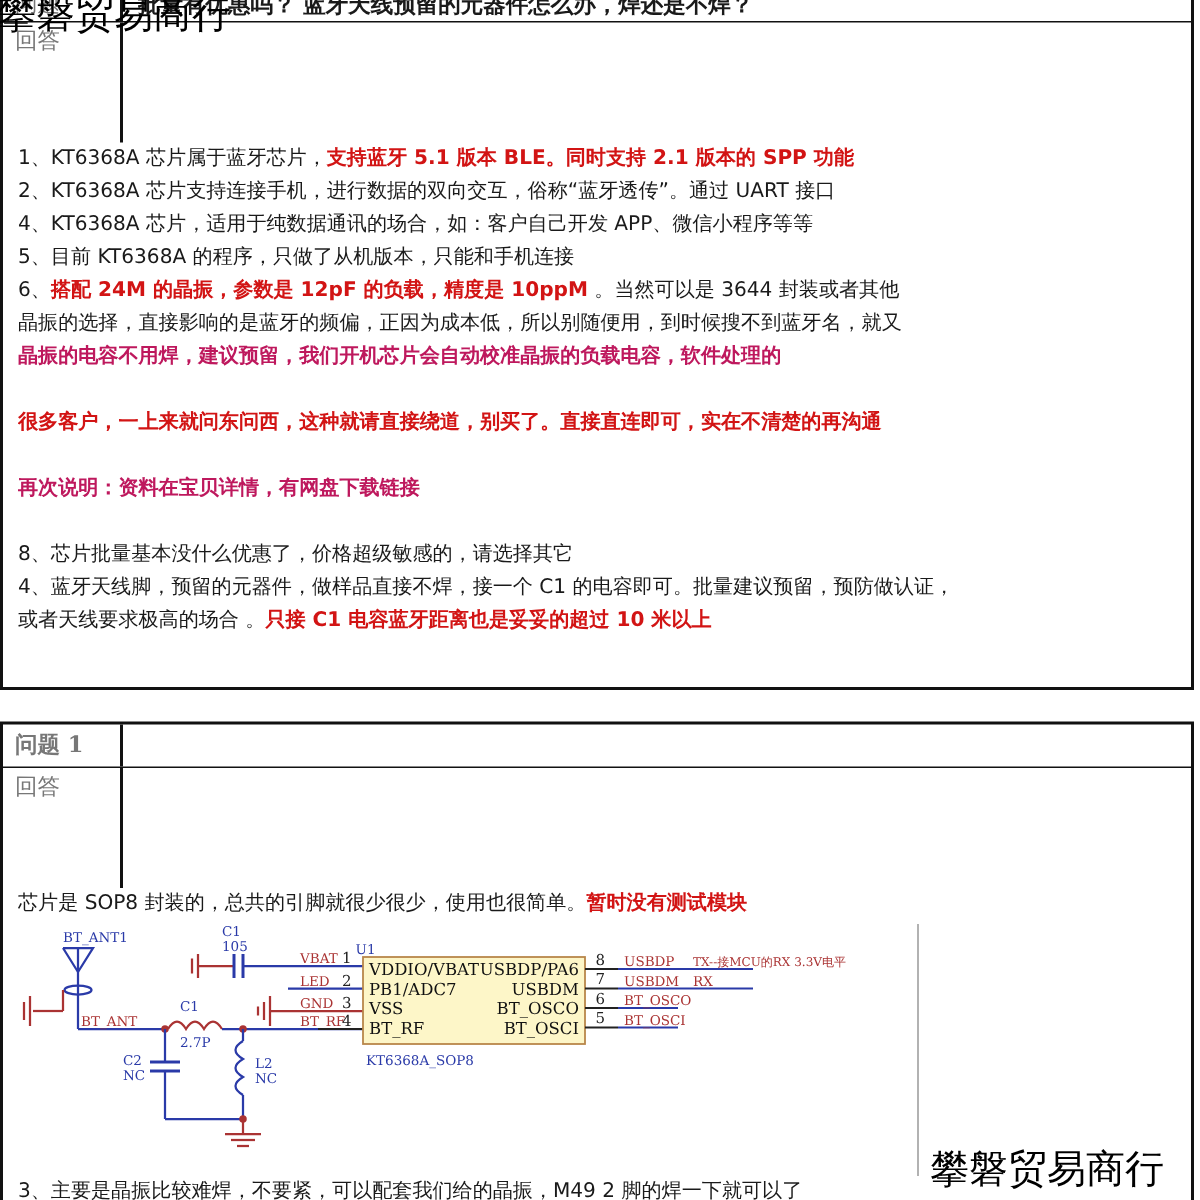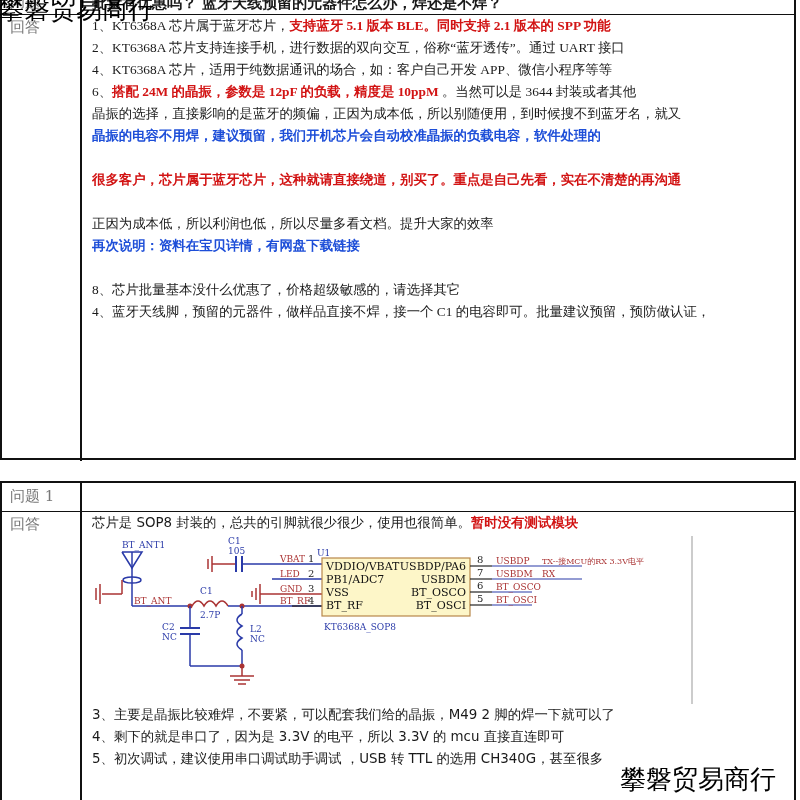--- a/index.html
+++ b/index.html
@@ -1,27 +1,27 @@
 <!DOCTYPE html>
 <html><head>
 <meta charset="utf-8">
 <style>
   html, body { margin:0; padding:0; background:#fff; }
   body { width:800px; height:800px; position:relative; overflow:hidden;
          font-family:"DejaVu Sans", "Liberation Sans", sans-serif; color:#1a1a1a; }
   .tbl { position:absolute; left:0; width:796px; border:2px solid #111; box-sizing:border-box; }
   .row { display:flex; border-bottom:1px solid #111; }
-  .row:last-child { border-bottom:none; }
+  .row:last-child { border-bottom:none;flex-direction:column; }
   .lbl { width:80px; flex:0 0 80px; border-right:2px solid #111; font-family:"DejaVu Serif", serif;
          font-size:15px; color:#777; padding:3px 0 0 8px; box-sizing:border-box; }
   .cell { flex:1; padding:0 0 0 10px; box-sizing:border-box; }
   .line { font-size:13.4px; line-height:22px; height:22px; white-space:nowrap; overflow:hidden; }
   .blank { height:22px; }
   .red { color:#d21414; font-weight:bold; }
-  .bold { font-weight:bold; color:#1d4ed8; }
+  .bold { font-weight:bold; color:#be185d; }
   .hdr { font-family:"DejaVu Serif", serif; font-weight:bold; font-size:15px; line-height:26px; height:26px; white-space:nowrap; overflow:hidden; }
   #tbl1 { top:-12px; height:472px; }
   #tbl2 { top:481px; height:340px; }
   .watermark { position:absolute; font-family:"DejaVu Sans", sans-serif; font-size:26px; color:#000; letter-spacing:0px; }
   .wm-tl { left:-2px; top:-8px; }
   .wm-br { left:620px; top:762px; }
   .schem { position:relative; height:170px; }
   .schem svg { position:absolute; left:0; top:0; }
 </style>
 </head>
@@ -29,42 +29,43 @@
 
 <div class="tbl" id="tbl1">
   <div class="row" style="height:24px;">
     <div class="lbl">问题</div>
     <div class="cell">
         <div class="hdr">批量有优惠吗？  蓝牙天线预留的元器件怎么办，焊还是不焊？</div>
       </div>
   </div>
   <div class="row" style="height:446px;">
     <div class="lbl">回答</div>
-    <div class="cell" id="faq1-lines" style="padding-top:0;font-family:Liberation Serif, serif;">
+    <div class="cell" id="faq1-lines" style="padding-top:0;">
         <div class="line"><span>1、KT6368A 芯片属于蓝牙芯片，</span><span class="red">支持蓝牙 5.1 版本 BLE。同时支持 2.1 版本的 SPP 功能</span></div>
         <div class="line"><span>2、KT6368A 芯片支持连接手机，进行数据的双向交互，俗称“蓝牙透传”。通过 UART 接口</span></div>
         <div class="line"><span>4、KT6368A 芯片，适用于纯数据通讯的场合，如：客户自己开发 APP、微信小程序等等</span></div>
+        <div class="line"><span>5、目前 KT6368A 的程序，只做了从机版本，只能和手机连接</span></div>
         <div class="line"><span>6、</span><span class="red">搭配 24M 的晶振，参数是 12pF 的负载，精度是 10ppM</span><span>  。当然可以是 3644 封装或者其他</span></div>
         <div class="line"><span>晶振的选择，直接影响的是蓝牙的频偏，正因为成本低，所以别随便用，到时候搜不到蓝牙名，就又</span></div>
         <div class="line"><span class="bold">晶振的电容不用焊，建议预留，我们开机芯片会自动校准晶振的负载电容，软件处理的</span></div>
         <div class="blank"></div>
-        <div class="line"><span class="red">很多客户，芯片属于蓝牙芯片，这种就请直接绕道，别买了。重点是自己先看，实在不清楚的再沟通</span></div>
+        <div class="line"><span class="red">很多客户，一上来就问东问西，这种就请直接绕道，别买了。直接直连即可，实在不清楚的再沟通</span></div>
         <div class="blank"></div>
-        <div class="line"><span>正因为成本低，所以利润也低，所以尽量多看文档。提升大家的效率</span></div>
         <div class="line"><span class="bold">再次说明：资料在宝贝详情，有网盘下载链接</span></div>
         <div class="blank"></div>
         <div class="line"><span>8、芯片批量基本没什么优惠了，价格超级敏感的，请选择其它</span></div>
         <div class="line"><span>4、蓝牙天线脚，预留的元器件，做样品直接不焊，接一个 C1 的电容即可。批量建议预留，预防做认证，</span></div>
+        <div class="line"><span>或者天线要求极高的场合  。</span><span class="red">只接 C1 电容蓝牙距离也是妥妥的超过 10 米以上</span></div>
       </div>
   </div>
 </div>
 
 <div class="tbl" id="tbl2">
   <div class="row" style="height:28px;">
-    <div class="lbl" style="padding-top:4px;">问题 1</div>
+    <div class="lbl" style="padding-top:4px;font-weight:bold;">问题 1</div>
   </div>
   <div class="row" style="height:310px;">
     <div class="lbl">回答</div>
     <div class="cell">
       <div class="line" id="faq2-intro"><span>芯片是 SOP8 封装的，总共的引脚就很少很少，使用也很简单。</span><span class="red">暂时没有测试模块</span></div>
       <div class="schem">
         <svg width="620" height="170" viewBox="0 0 620 170">
           <g font-family="DejaVu Serif, serif" font-size="9">
 
             <g>

